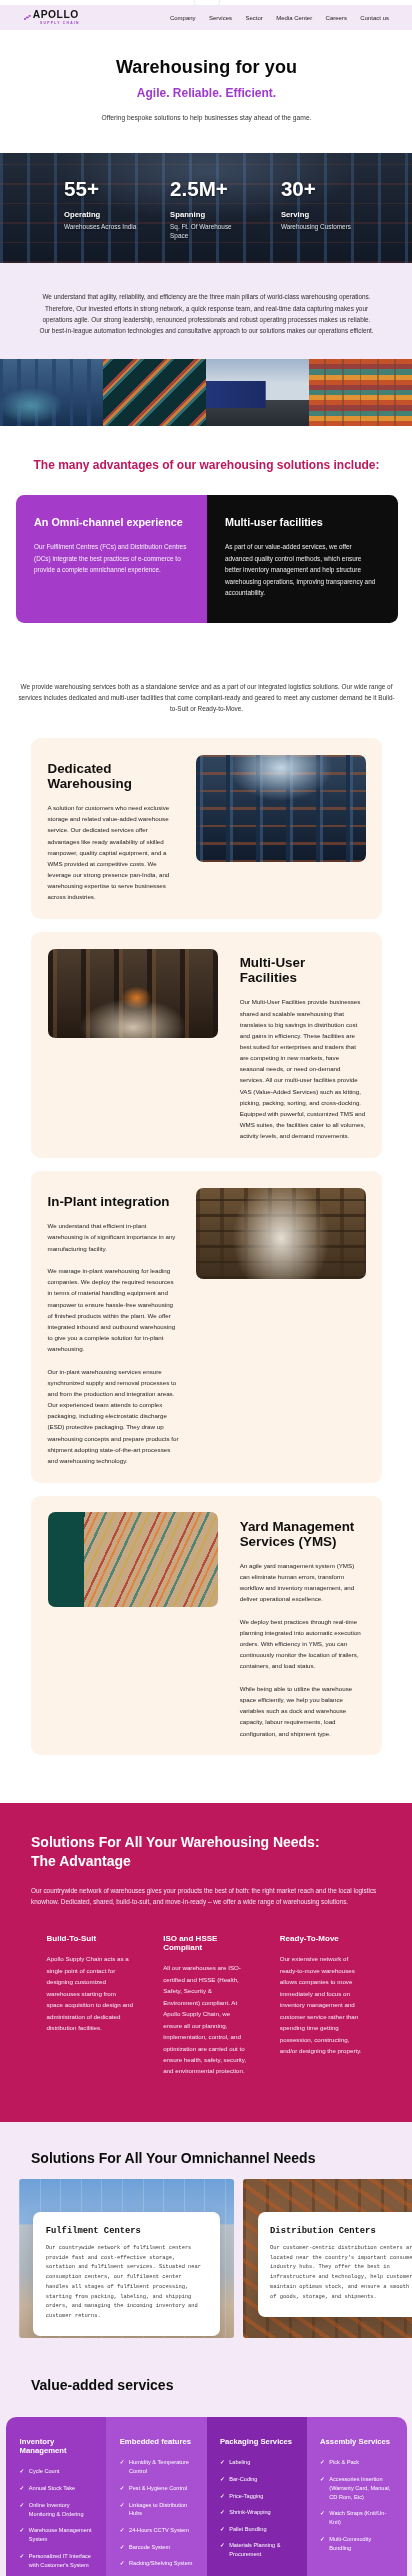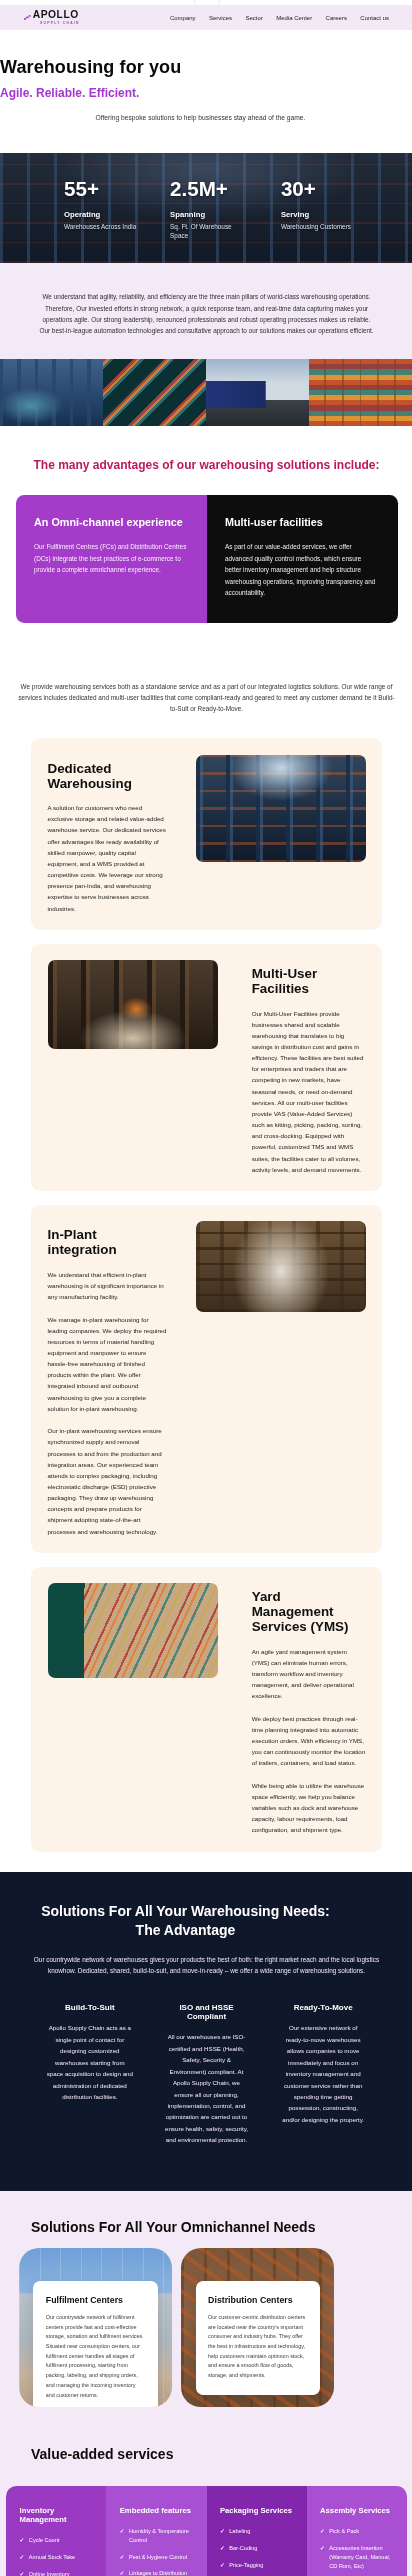--- a/index.html
+++ b/index.html
@@ -12,21 +12,21 @@
   .top-tab{position:absolute;top:0;left:50%;transform:translateX(-50%);width:24px;height:4.6px;background:#fff;border:0.5px solid #eee;border-top:none;border-radius:0 0 4.1px 4.1px;z-index:5;}
   .header{margin-top:5.2px;height:25px;background:#f2e8f6;display:flex;align-items:center;justify-content:space-between;padding:0 24px;box-sizing:border-box;}
   .logo{display:flex;align-items:flex-start;gap:2.1px;}
   .logo-text{display:flex;flex-direction:column;line-height:1;}
   .logo-main{font-size:10.3px;font-weight:800;letter-spacing:0.5px;color:#141414;}
   .logo-sub{font-size:3.3px;font-weight:700;letter-spacing:1.3px;color:#9b3fc4;margin-top:1px;padding-left:7.2px;}
   .nav{display:flex;gap:13.4px;align-items:center;}
   .nav a{font-size:6px;color:#222;}
 
   
-  .hero{text-align:left;padding:27px 0 30px;}
+  .hero{text-align:center;padding:27px 0 30px;}
   .hero h1{font-size:18px;font-weight:800;color:#0a0a0a;letter-spacing:0.1px;}
   .hero h2{font-size:12px;font-weight:700;color:#a238cf;margin-top:8.2px;}
   .hero p{font-size:6.7px;color:#333;margin:12.4px auto 0;max-width:222px;line-height:1.6;}
 
   
   .stats{height:110px;box-sizing:border-box;padding:24px 62px 0 64px;display:flex;justify-content:space-between;
     background:
       radial-gradient(216px 72px at 50% 16%, rgba(125,155,195,.28), transparent 70%),
       repeating-linear-gradient(90deg, rgba(56,84,118,.55) 0 2.6px, transparent 2.6px 27px),
       repeating-linear-gradient(0deg, rgba(150,65,45,.22) 0 1.5px, transparent 1.5px 19.6px),
@@ -54,46 +54,46 @@
   .adv-card h3{font-size:10.8px;font-weight:700;}
   .adv-card p{font-size:6.4px;line-height:1.8;margin-top:13.4px;color:rgba(255,255,255,.93);max-width:155px;}
   .adv-purple{background:#a43bc9;border-radius:8.2px 0 0 8.2px;}
   .adv-black{background:#0d0d0d;border-radius:0 8.2px 8.2px 0;}
 
   
   .off-head{padding-top:41px;text-align:center;}
   .off-head h2{font-size:12px;font-weight:800;color:#0a0a0a;}
   .off-head p{margin:18.5px auto 0;max-width:379px;font-size:6.4px;line-height:1.7;color:#333;}
   .ocards{display:flex;flex-direction:column;gap:13.4px;padding:23px 15.5px 0;}
-  .ocard{background:#fdf3e8;border-radius:9.3px;display:flex;padding:16.5px;box-sizing:border-box;gap:28px;}
+  .ocard{background:#fdf3e8;border-radius:9.3px;display:flex;padding:16.5px;box-sizing:border-box;gap:16px;}
   .ocard h3{font-size:13.4px;font-weight:800;color:#101010;}
   .ocard p{font-size:6.2px;line-height:1.8;color:#222;margin-top:11.3px;}
   .ocard-text{flex:1;padding-top:6.2px;}
   .oimg{border-radius:7.2px;flex-shrink:0;}
   .img-dedicated{width:170px;height:107px;background:radial-gradient(72px 46px at 50% 12%, rgba(210,230,245,.9), rgba(160,190,215,.25) 55%, transparent 72%),repeating-linear-gradient(90deg, rgba(25,45,70,.85) 0 4.1px, rgba(70,105,145,.5) 4.1px 7.2px, transparent 7.2px 30px),repeating-linear-gradient(0deg, rgba(190,90,40,.45) 0 2.1px, transparent 2.1px 17.5px),linear-gradient(180deg,#31465e 0%,#1d2d42 55%,#101b2b 100%);}
   .img-multiuser{width:170px;height:89px;background:radial-gradient(77px 41px at 50% 88%, rgba(235,220,195,.85), transparent 70%),radial-gradient(20.6px 15.5px at 52% 55%, rgba(235,130,40,.9), transparent 75%),repeating-linear-gradient(90deg, rgba(30,22,16,.8) 0 5.2px, rgba(120,85,50,.45) 5.2px 9.3px, transparent 9.3px 33px),linear-gradient(180deg,#4c3c2e 0%,#35281e 60%,#241a12 100%);}
   .img-inplant{width:170px;height:91px;background:radial-gradient(62px 77px at 50% 55%, rgba(240,235,225,.92), rgba(200,185,160,.3) 60%, transparent 78%),repeating-linear-gradient(0deg, rgba(50,35,20,.75) 0 2.6px, transparent 2.6px 15.5px),repeating-linear-gradient(90deg, rgba(60,42,25,.6) 0 3.6px, transparent 3.6px 24px),linear-gradient(180deg,#6d5336 0%,#55402a 50%,#3c2d1d 100%);}
   .img-yms{width:170px;height:95px;background:linear-gradient(90deg,#0f4a42 0 21%, transparent 21%),repeating-linear-gradient(115deg, transparent 0 7.2px, rgba(180,50,40,.8) 7.2px 9.3px, transparent 9.3px 13.4px, rgba(230,120,40,.75) 13.4px 15.5px, transparent 15.5px 20.6px, rgba(40,120,110,.75) 20.6px 23px, transparent 23px 29px, rgba(200,170,60,.7) 29px 31px),linear-gradient(100deg,#10473f 0 20%, #c7a883 20% 100%);}
   .ocard-b .ocard-text, .ocard-d .ocard-text{padding-left:6.2px;}
   .ocard-d h3{max-width:155px;}
 
   
-  .padv{background:#0f172a;margin-top:20px;padding:30px 31px 45px;color:#fff;box-sizing:border-box;text-align:center;}
+  .padv{background:#be185d;margin-top:48px;padding:30px 31px 45px;color:#fff;box-sizing:border-box;}
   .padv h2{font-size:14px;font-weight:700;line-height:1.38;max-width:309px;}
   .padv>p{margin-top:14.4px;font-size:6.4px;line-height:1.7;max-width:355px;color:#f3e7fa;}
   .padv-cols{display:grid;grid-template-columns:repeat(3,1fr);gap:30px;margin-top:26px;padding:0 15.5px;}
   .padv-col h3{font-size:8px;font-weight:700;}
   .padv-col p{margin-top:10.3px;font-size:6.2px;line-height:1.85;color:#f6ecfb;}
 
   
   .lav{background:#f4e9f6;padding-bottom:18.5px;}
   .omni{padding:28px 31px 0;}
   .omni h2{font-size:14px;font-weight:800;color:#0c0c0c;}
   .omni-cards{display:flex;gap:9.3px;margin-top:13.4px;margin-left:-12px;margin-right:-12px;}
-  .omni-card{position:relative;width:153px;height:159px;border-radius:20px;overflow:hidden;flex-shrink:0;}
+  .omni-card{position:relative;width:215px;height:159px;border-radius:3px;overflow:hidden;flex-shrink:0;font-family:Liberation Mono, monospace;}
   .img-fulfilment{background:repeating-linear-gradient(90deg, rgba(255,255,255,.18) 0 1px, transparent 1px 20.6px),linear-gradient(180deg,#6ea0d8 0%,#8db4de 28%,#b9c2cb 29%,#aeb6bf 58%,#c6b49e 80%,#b9a28a 100%);}
   .img-distribution{background:repeating-linear-gradient(35deg, rgba(200,90,30,.45) 0 4.1px, transparent 4.1px 15.5px),repeating-linear-gradient(90deg, rgba(90,55,30,.5) 0 3.1px, transparent 3.1px 23px),linear-gradient(180deg,#7d5638 0%,#8a6242 40%,#6f4e33 100%);}
   .omni-inner{position:absolute;left:14.4px;right:14.4px;top:33px;background:#fff;border-radius:7.2px;padding:13.4px 12.4px 14.4px;box-shadow:0 5.2px 13.4px rgba(0,0,0,.14);}
   .omni-inner h3{font-size:8.8px;font-weight:800;color:#101010;}
   .omni-inner p{margin-top:8.2px;font-size:5.4px;line-height:1.8;color:#3d3d3d;}
 
   .va-head{margin:39px 0 0 31px;font-size:14px;font-weight:800;color:#0c0c0c;}
   .va-panel{margin:24px 6.2px 0;border-radius:10.3px;overflow:hidden;display:grid;grid-template-columns:repeat(4,1fr);}
   .va-col{padding:19.6px 13.4px 25px;color:#fff;box-sizing:border-box;}
   .va-c1{background:#9a39c2;}

